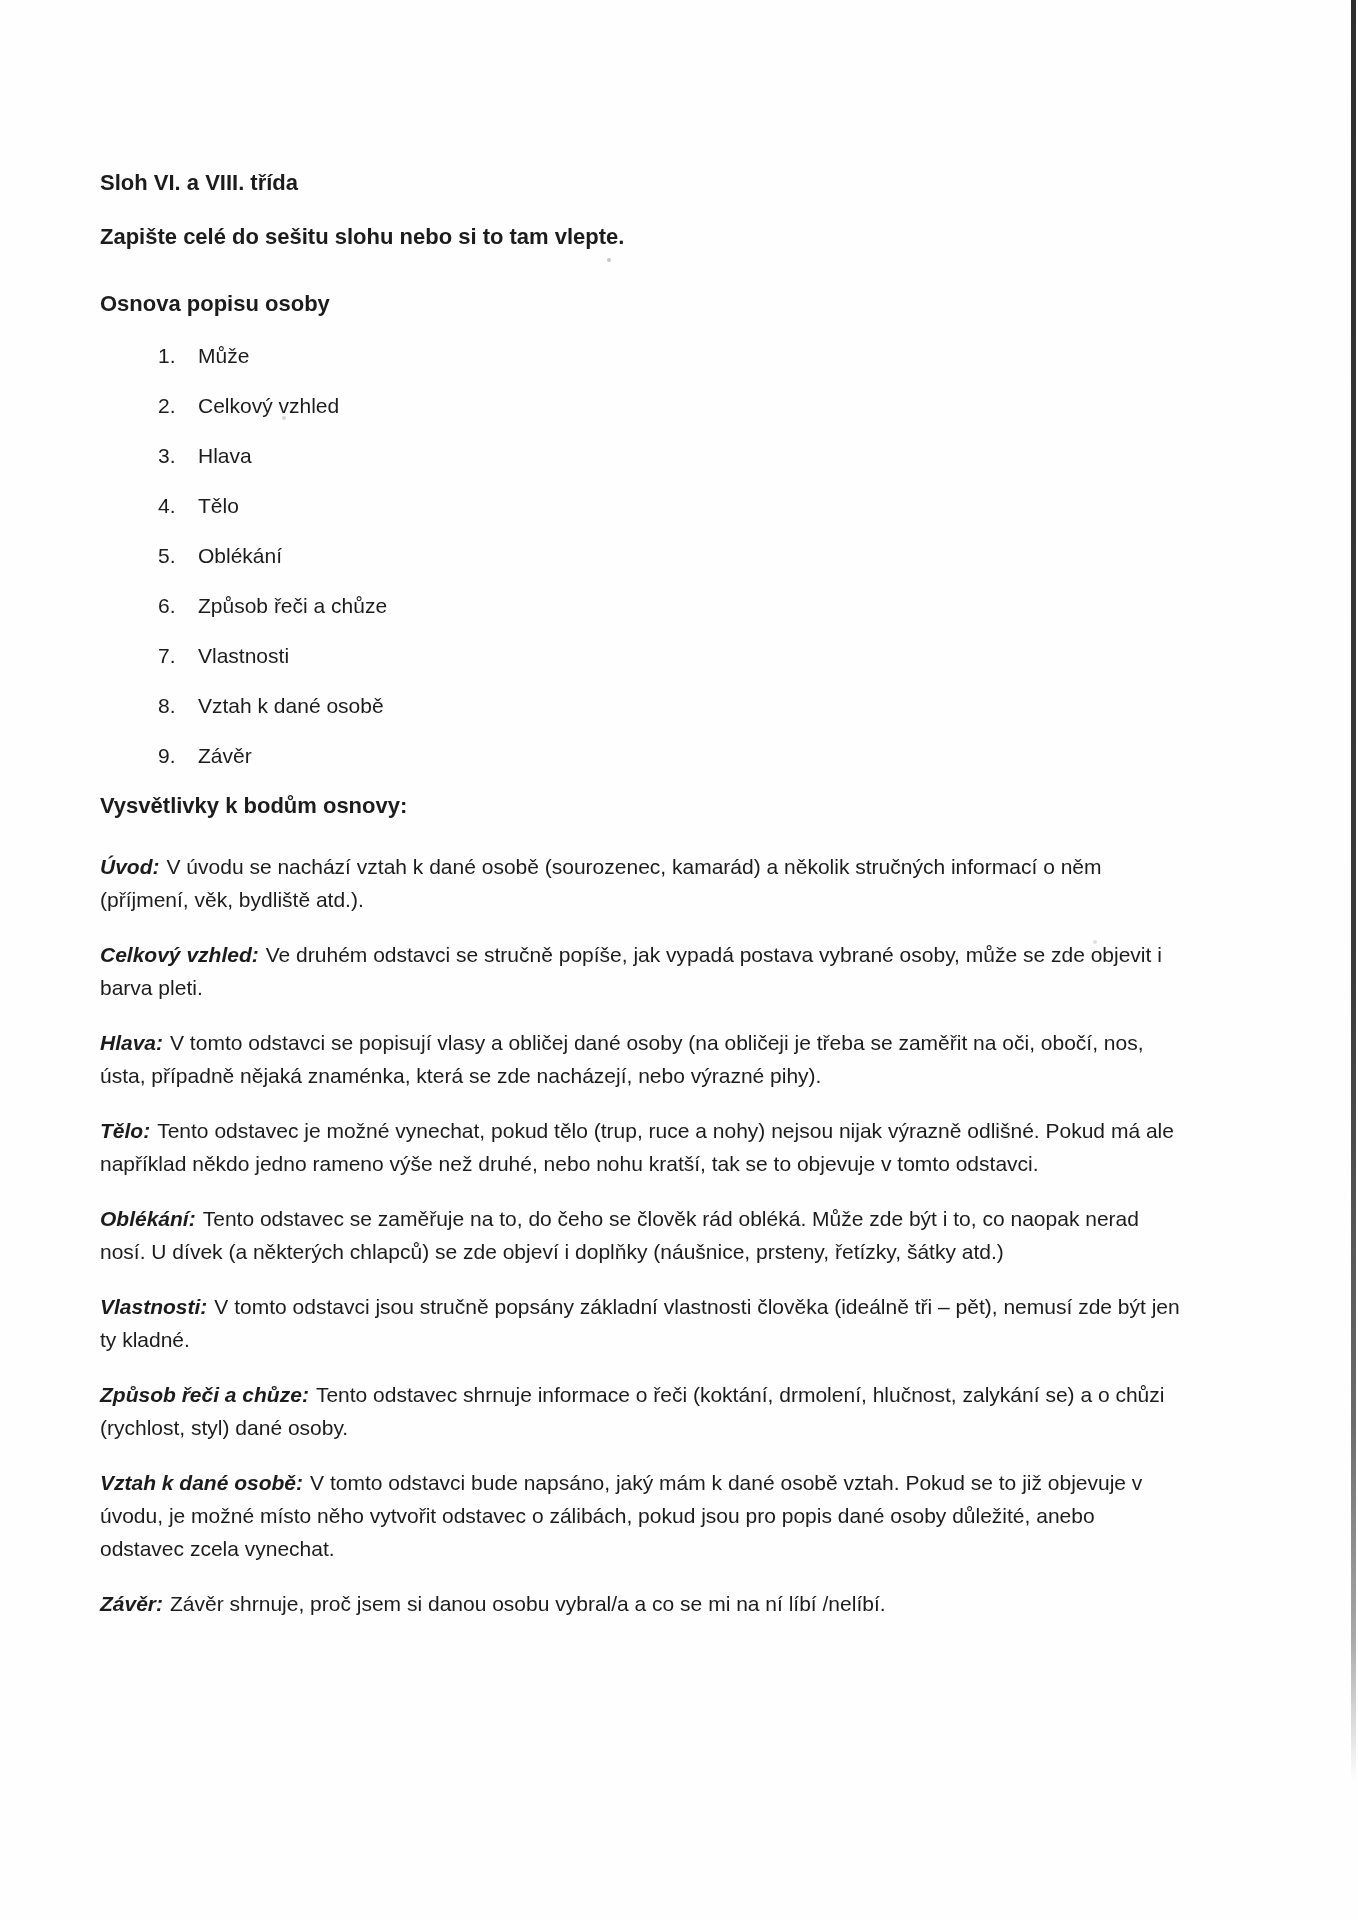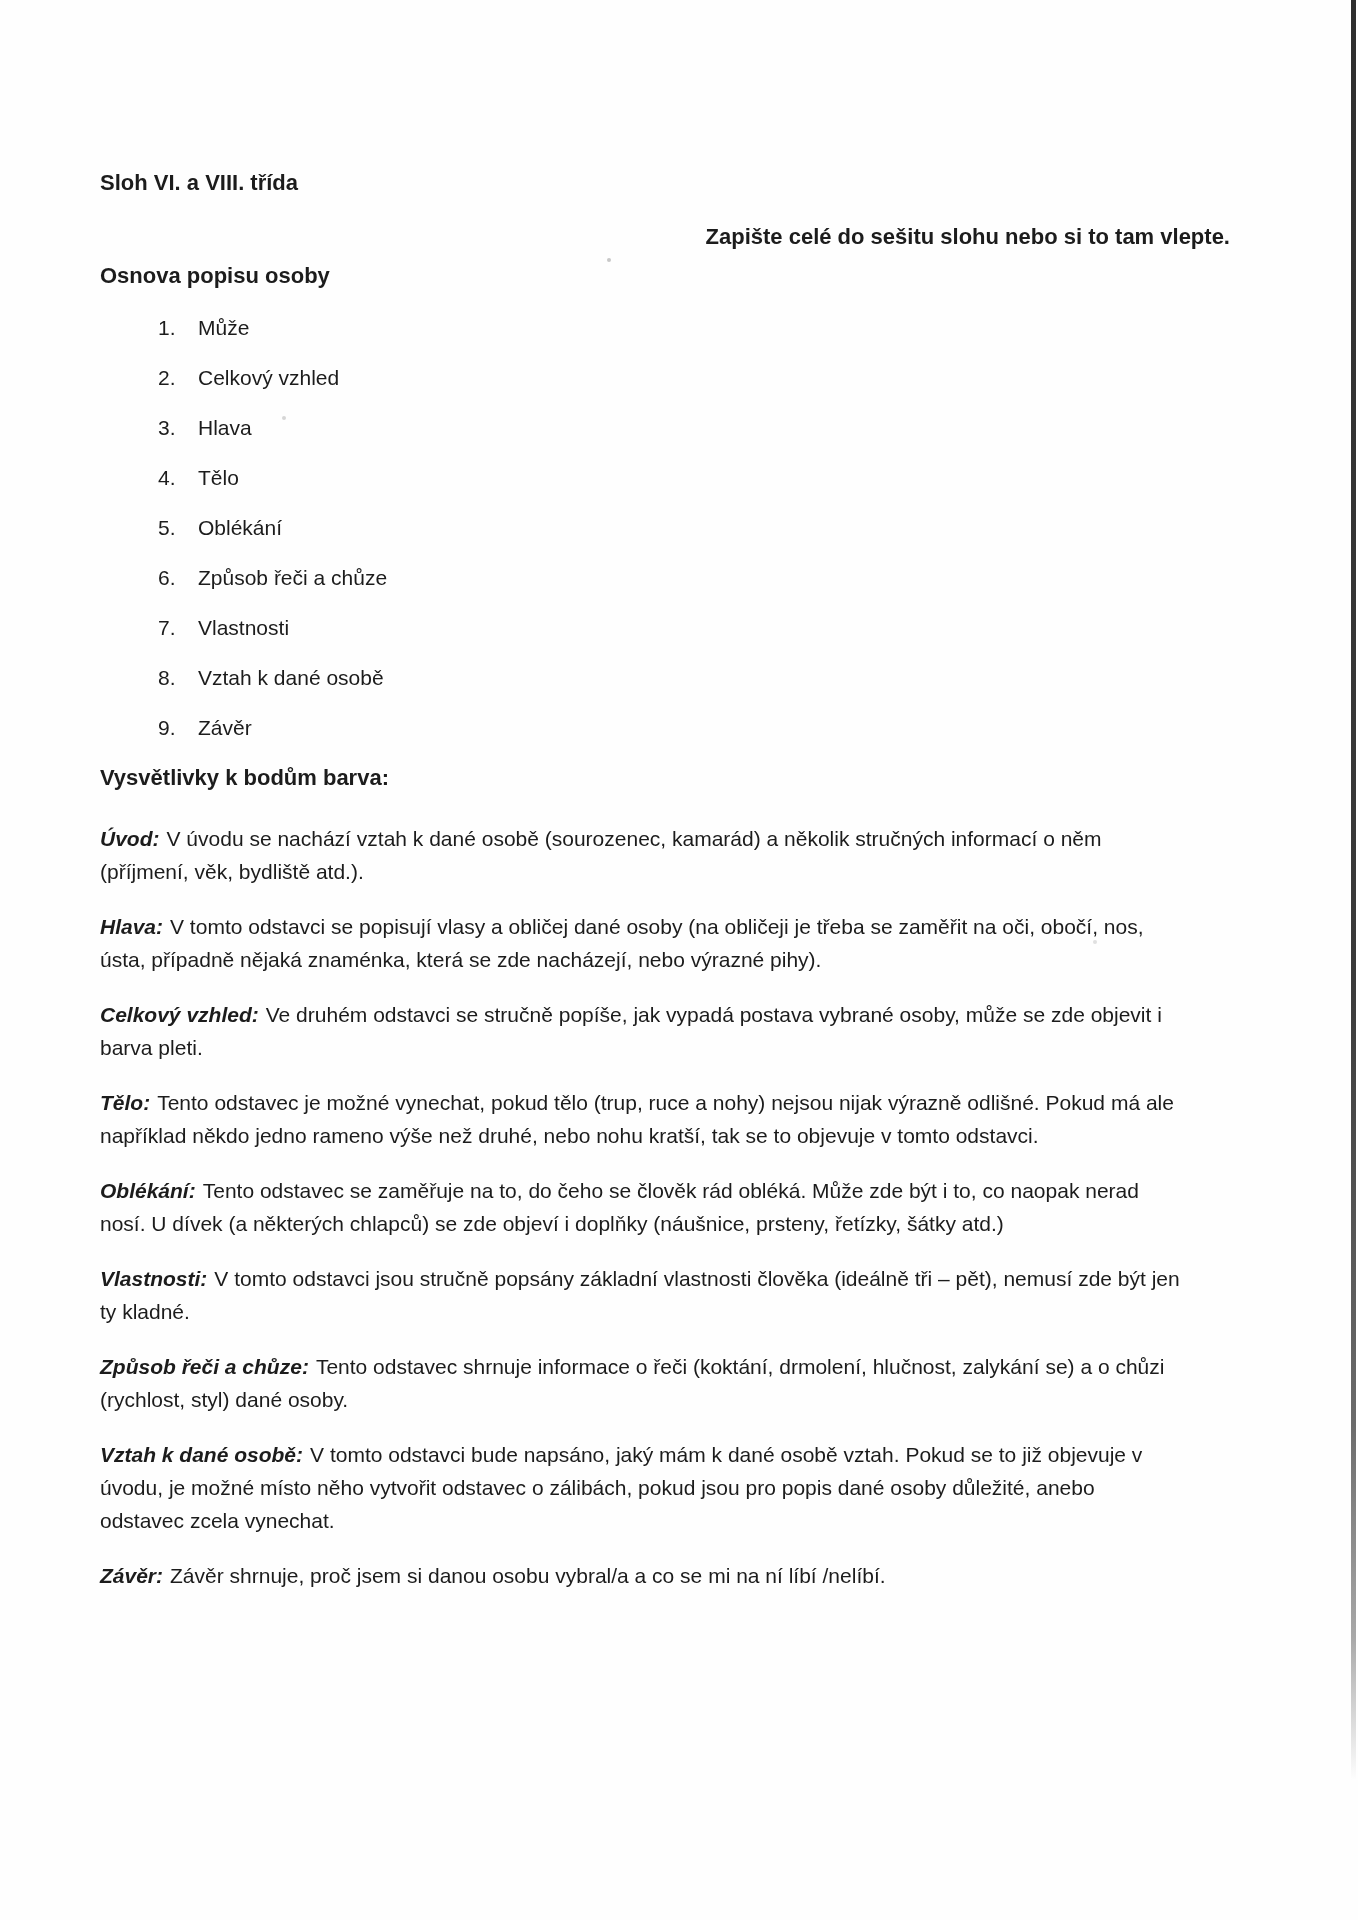--- a/index.html
+++ b/index.html
@@ -32,21 +32,21 @@
   .doc-title,
   .doc-instruction,
   .outline-heading,
   .notes-heading {
     font-size: 22px;
     font-weight: bold;
     line-height: 22px;
     margin: 0;
   }
   .doc-title       { margin-bottom: 32px; }
-  .doc-instruction { margin-bottom: 17px; text-align: right; }
+  .doc-instruction { margin-bottom: 45px; }
   .outline-heading { margin-bottom: 30px; }
   .outline-list {
     margin: 0;
     padding: 0 0 0 58px;
     list-style: none;
   }
   .outline-item {
     font-size: 21px;
     line-height: 22px;
     margin-bottom: 28px;
@@ -125,31 +125,31 @@
         <span class="num">7.</span><span class="lbl">Vlastnosti</span>
       </li>
       <li class="outline-item">
         <span class="num">8.</span><span class="lbl">Vztah k dané osobě</span>
       </li>
       <li class="outline-item">
         <span class="num">9.</span><span class="lbl">Závěr</span>
       </li>
     </ol>
 
-    <p class="notes-heading">Vysvětlivky k bodům barva:</p>
+    <p class="notes-heading">Vysvětlivky k bodům osnovy:</p>
 
     <div class="notes-section">
       <p class="note">
         <span class="note-label">Úvod:</span><span class="note-text">V úvodu se nachází vztah k dané osobě (sourozenec, kamarád) a několik stručných informací o něm (příjmení, věk, bydliště atd.).</span>
       </p>
       <p class="note">
-        <span class="note-label">Hlava:</span><span class="note-text">V tomto odstavci se popisují vlasy a obličej dané osoby (na obličeji je třeba se zaměřit na oči, obočí, nos, ústa, případně nějaká znaménka, která se zde nacházejí, nebo výrazné pihy).</span>
+        <span class="note-label">Celkový vzhled:</span><span class="note-text">Ve druhém odstavci se stručně popíše, jak vypadá postava vybrané osoby, může se zde objevit i barva pleti.</span>
       </p>
       <p class="note">
-        <span class="note-label">Celkový vzhled:</span><span class="note-text">Ve druhém odstavci se stručně popíše, jak vypadá postava vybrané osoby, může se zde objevit i barva pleti.</span>
+        <span class="note-label">Hlava:</span><span class="note-text">V tomto odstavci se popisují vlasy a obličej dané osoby (na obličeji je třeba se zaměřit na oči, obočí, nos, ústa, případně nějaká znaménka, která se zde nacházejí, nebo výrazné pihy).</span>
       </p>
       <p class="note">
         <span class="note-label">Tělo:</span><span class="note-text">Tento odstavec je možné vynechat, pokud tělo (trup, ruce a nohy) nejsou nijak výrazně odlišné. Pokud má ale například někdo jedno rameno výše než druhé, nebo nohu kratší, tak se to objevuje v tomto odstavci.</span>
       </p>
       <p class="note">
         <span class="note-label">Oblékání:</span><span class="note-text">Tento odstavec se zaměřuje na to, do čeho se člověk rád obléká. Může zde být i to, co naopak nerad nosí. U dívek (a některých chlapců) se zde objeví i doplňky (náušnice, prsteny, řetízky, šátky atd.)</span>
       </p>
       <p class="note">
         <span class="note-label">Vlastnosti:</span><span class="note-text">V tomto odstavci jsou stručně popsány základní vlastnosti člověka (ideálně tři – pět), nemusí zde být jen ty kladné.</span>
       </p>

